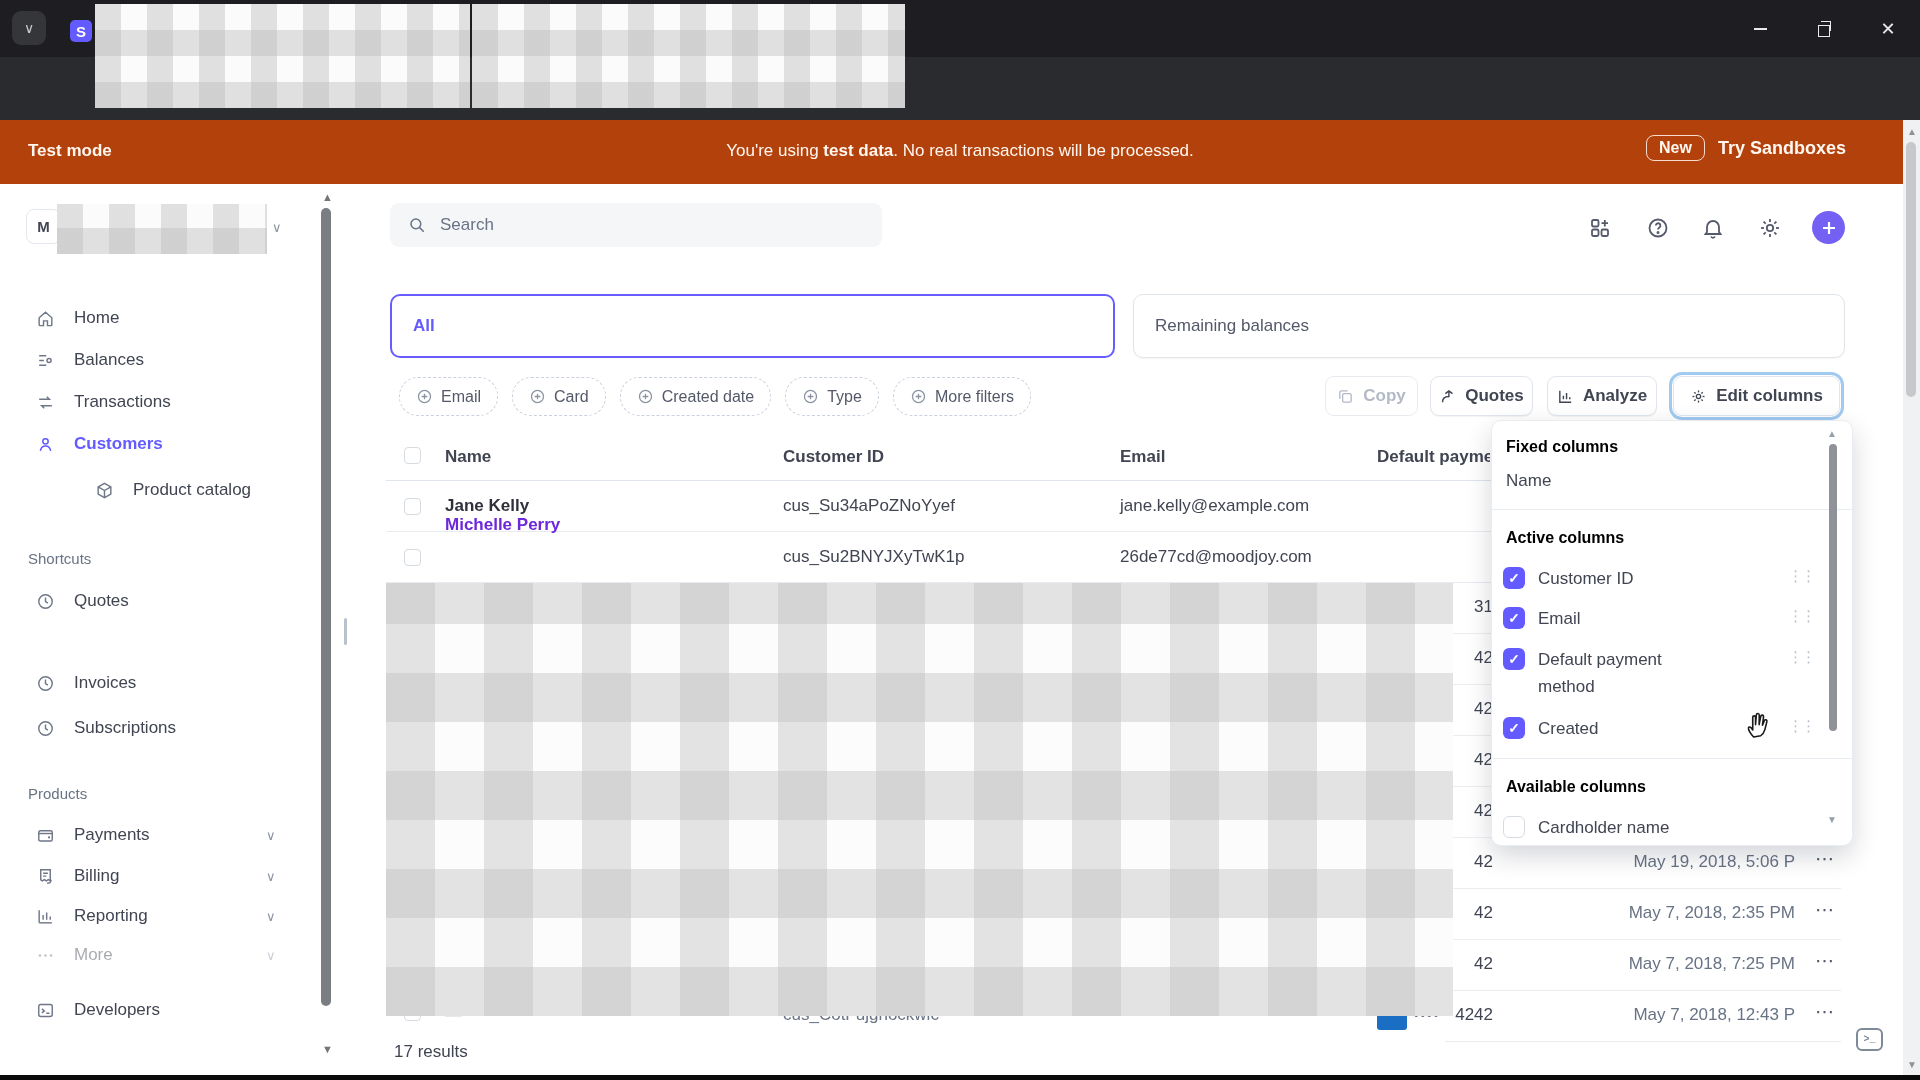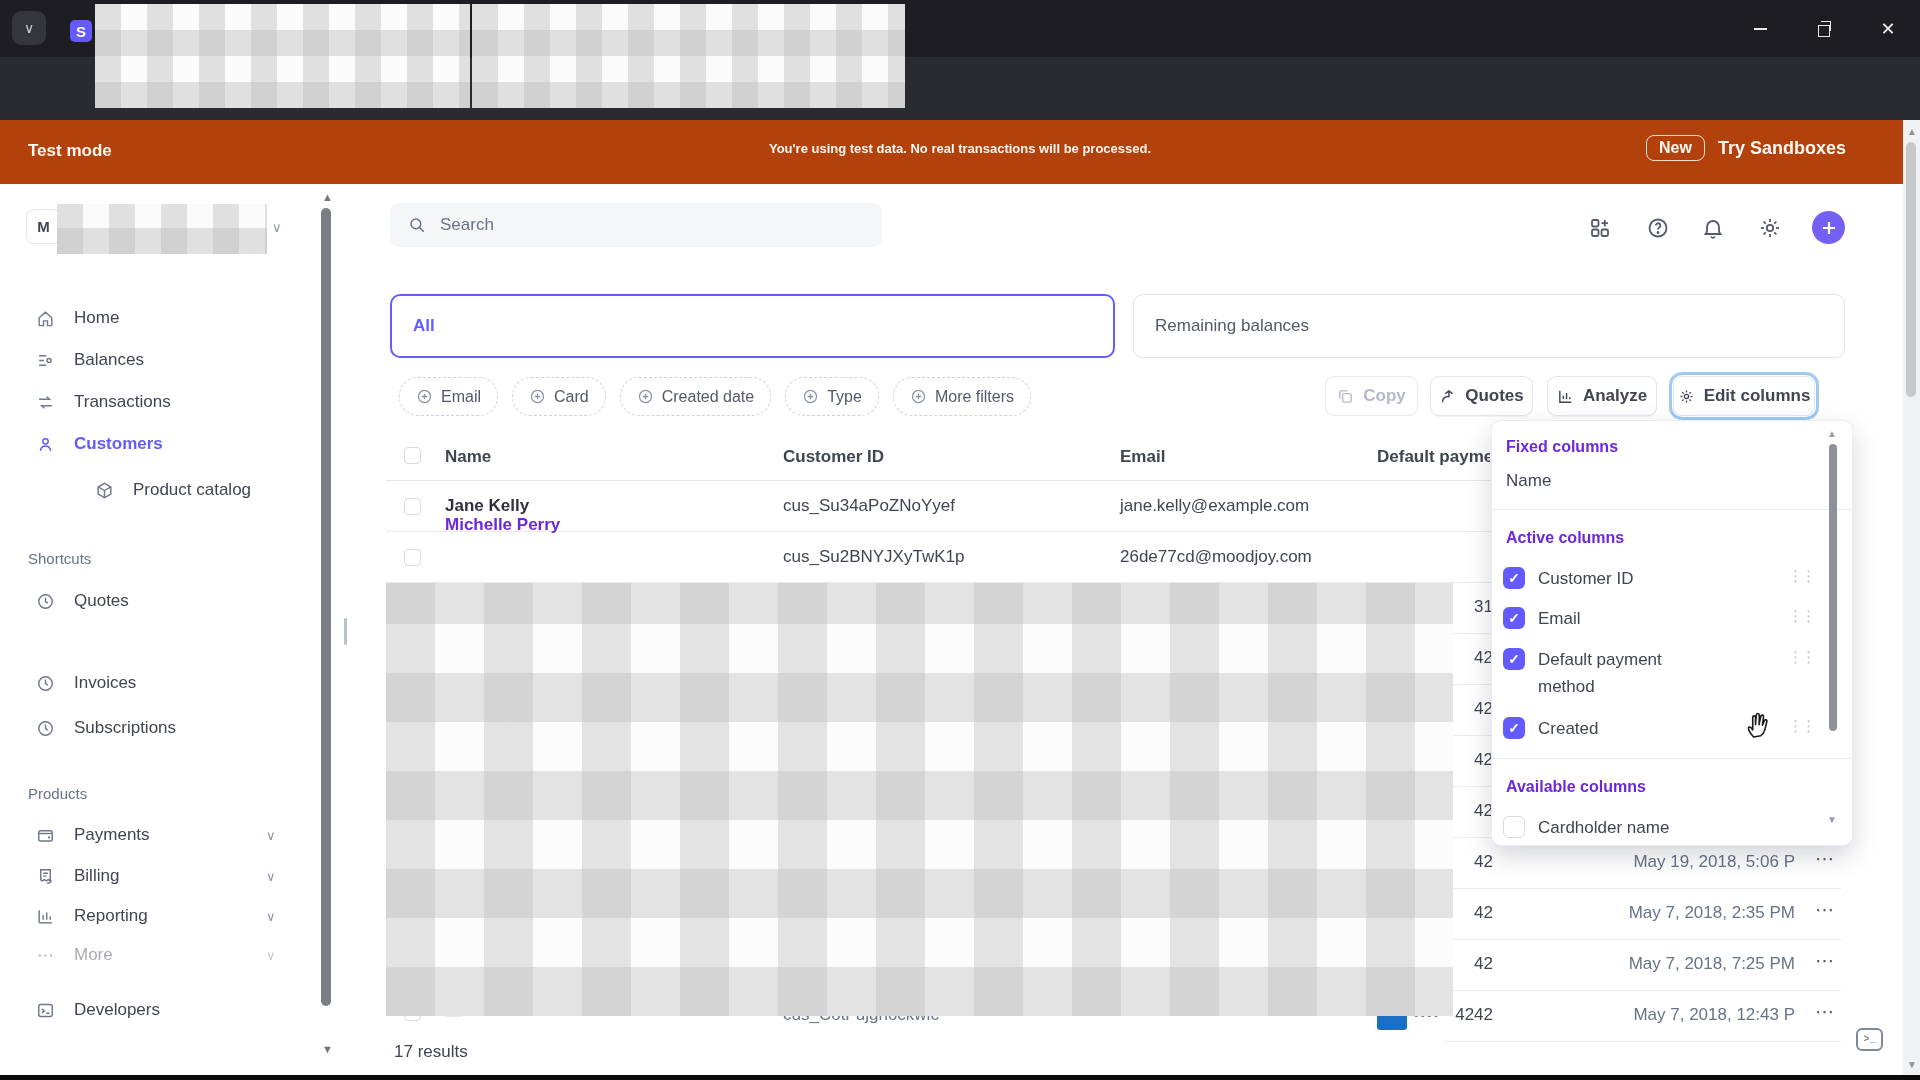--- a/index.html
+++ b/index.html
@@ -23,21 +23,21 @@
   .min-glyph{width:13px;height:2px;background:#eaeaea;}
   .restore-glyph{width:10px;height:10px;border:1.6px solid #eaeaea;position:relative;background:#1e1e22;margin-top:3px;margin-left:-3px;}
   .restore-glyph::before{content:"";position:absolute;left:2.4px;top:-5px;width:9px;height:9px;border:1.6px solid #eaeaea;border-left:none;border-bottom:none;}
   .navarrow{font-size:21px;line-height:1;}
   .tbicon{position:absolute;top:73px;width:32px;height:32px;display:flex;align-items:center;justify-content:center;}
   .incog-pill{position:absolute;left:1724px;top:68px;width:124px;height:42px;border-radius:21px;background:#3b3c40;
       display:flex;align-items:center;justify-content:center;gap:8px;color:#e8eaed;font-size:16px;}
   
   .banner{position:absolute;left:0;top:120px;width:1920px;height:64px;background:#B3410C;color:#FFF7F0;}
   .banner .mode{position:absolute;left:28px;top:21px;font-weight:bold;font-size:17px;}
-  .banner .msg{position:absolute;left:50%;transform:translateX(-50%);top:21px;font-size:13px;white-space:nowrap;font-weight:bold;}
+  .banner .msg{position:absolute;left:50%;transform:translateX(-50%);top:21px;font-size:17px;white-space:nowrap;}
   .banner .right{position:absolute;right:74px;top:15px;display:flex;align-items:center;gap:13px;}
   .new-pill{border:1.6px solid rgba(255,247,240,.85);border-radius:8px;padding:3px 12px;font-weight:bold;font-size:16px;}
   .try-sbx{font-weight:bold;font-size:18px;}
   
   .avatar{position:absolute;left:26px;top:209px;width:33px;height:33px;border:1px solid #e3e8ee;border-radius:8px;
       display:flex;align-items:center;justify-content:center;font-weight:bold;font-size:15px;color:#414552;background:#fff;}
   .side-item{position:absolute;left:0;width:310px;height:34px;display:flex;align-items:center;gap:19px;padding-left:36px;box-sizing:border-box;
       font-size:17px;color:#414552;}
   .side-item .lbl{white-space:nowrap;}
   .side-item.active{color:#635bff;font-weight:bold;}
@@ -78,21 +78,21 @@
   .frow{position:absolute;left:1445px;width:396px;height:51px;border-bottom:1px solid #ebeef1;box-sizing:border-box;}
   .fr-digits{position:absolute;right:348px;top:14px;font-size:17px;color:#414552;}
   .fr-date{position:absolute;right:46px;top:14px;font-size:17px;color:#687385;white-space:nowrap;}
   .fr-dots{position:absolute;right:2px;top:9px;width:28px;text-align:center;font-size:19px;color:#545969;letter-spacing:1px;}
   .card-brand{position:absolute;left:1377px;top:1010px;width:30px;height:20px;border-radius:3px;background:#1A6FC4;}
   .card-dots{position:absolute;left:1414px;top:1008px;font-size:13px;letter-spacing:2px;color:#697386;}
   .results{position:absolute;left:394px;top:1042px;font-size:17px;color:#414552;}
   
   .dropdown{position:absolute;left:1491px;top:420px;width:360px;height:424px;background:#fff;border:1px solid #e9edf1;
       border-radius:10px;box-shadow:0 10px 26px rgba(20,30,50,.18);z-index:6;}
-  .dd-head{position:absolute;left:14px;font-size:16px;font-weight:bold;color:#6d28d9;}
+  .dd-head{position:absolute;left:14px;font-size:16px;font-weight:bold;color:#000000;}
   .dd-text{position:absolute;left:14px;font-size:17px;color:#414552;}
   .dd-row-label{position:absolute;left:46px;font-size:17px;color:#414552;line-height:27px;}
   .dd-cb{position:absolute;left:11px;width:22px;height:22px;border-radius:6px;box-sizing:border-box;
       display:flex;align-items:center;justify-content:center;}
   .dd-cb.on{background:#635bff;color:#fff;font-size:14px;font-weight:bold;}
   .dd-cb.off{background:#fff;border:1.5px solid #d5dbe1;}
   .dd-div{position:absolute;left:0;width:100%;height:1px;background:#e8ecf0;}
   .drag{position:absolute;left:296px;letter-spacing:-2px;color:#b9c1cd;font-size:15px;line-height:14px;}
   .dd-sbar-thumb{position:absolute;left:337px;width:8px;border-radius:4px;background:#8f9399;}
   .dd-sbar-arrow{position:absolute;left:335px;font-size:10px;color:#9aa0a8;line-height:1;}
@@ -399,21 +399,21 @@
       </svg>
     <span>Quotes</span>
   </div>
   <div class="abtn" style="left:1547px;width:110px;">
     <svg width="17" height="17" viewBox="0 0 24 24" fill="none" stroke="#414552" stroke-width="2">
         <path d="M4 4v16h16"></path>
         <path d="M9 16v-5M13.5 16V7M18 16v-3"></path>
       </svg>
     <span>Analyze</span>
   </div>
-  <div class="abtn focused" style="left:1673px;width:142px;">
+  <div class="abtn focused" style="left:1673px;width:167px;">
     <svg width="17" height="17" viewBox="0 0 24 24" fill="none" stroke="#414552" stroke-width="1.9">
       <circle cx="12" cy="12" r="3"></circle>
       <g>
           <line x1="12" y1="3.5" x2="12" y2="6.2"></line>
           <line x1="12" y1="17.8" x2="12" y2="20.5"></line>
           <line x1="3.5" y1="12" x2="6.2" y2="12"></line>
           <line x1="17.8" y1="12" x2="20.5" y2="12"></line>
           <line x1="6" y1="6" x2="7.9" y2="7.9"></line>
           <line x1="16.1" y1="16.1" x2="18" y2="18"></line>
           <line x1="18" y1="6" x2="16.1" y2="7.9"></line>

